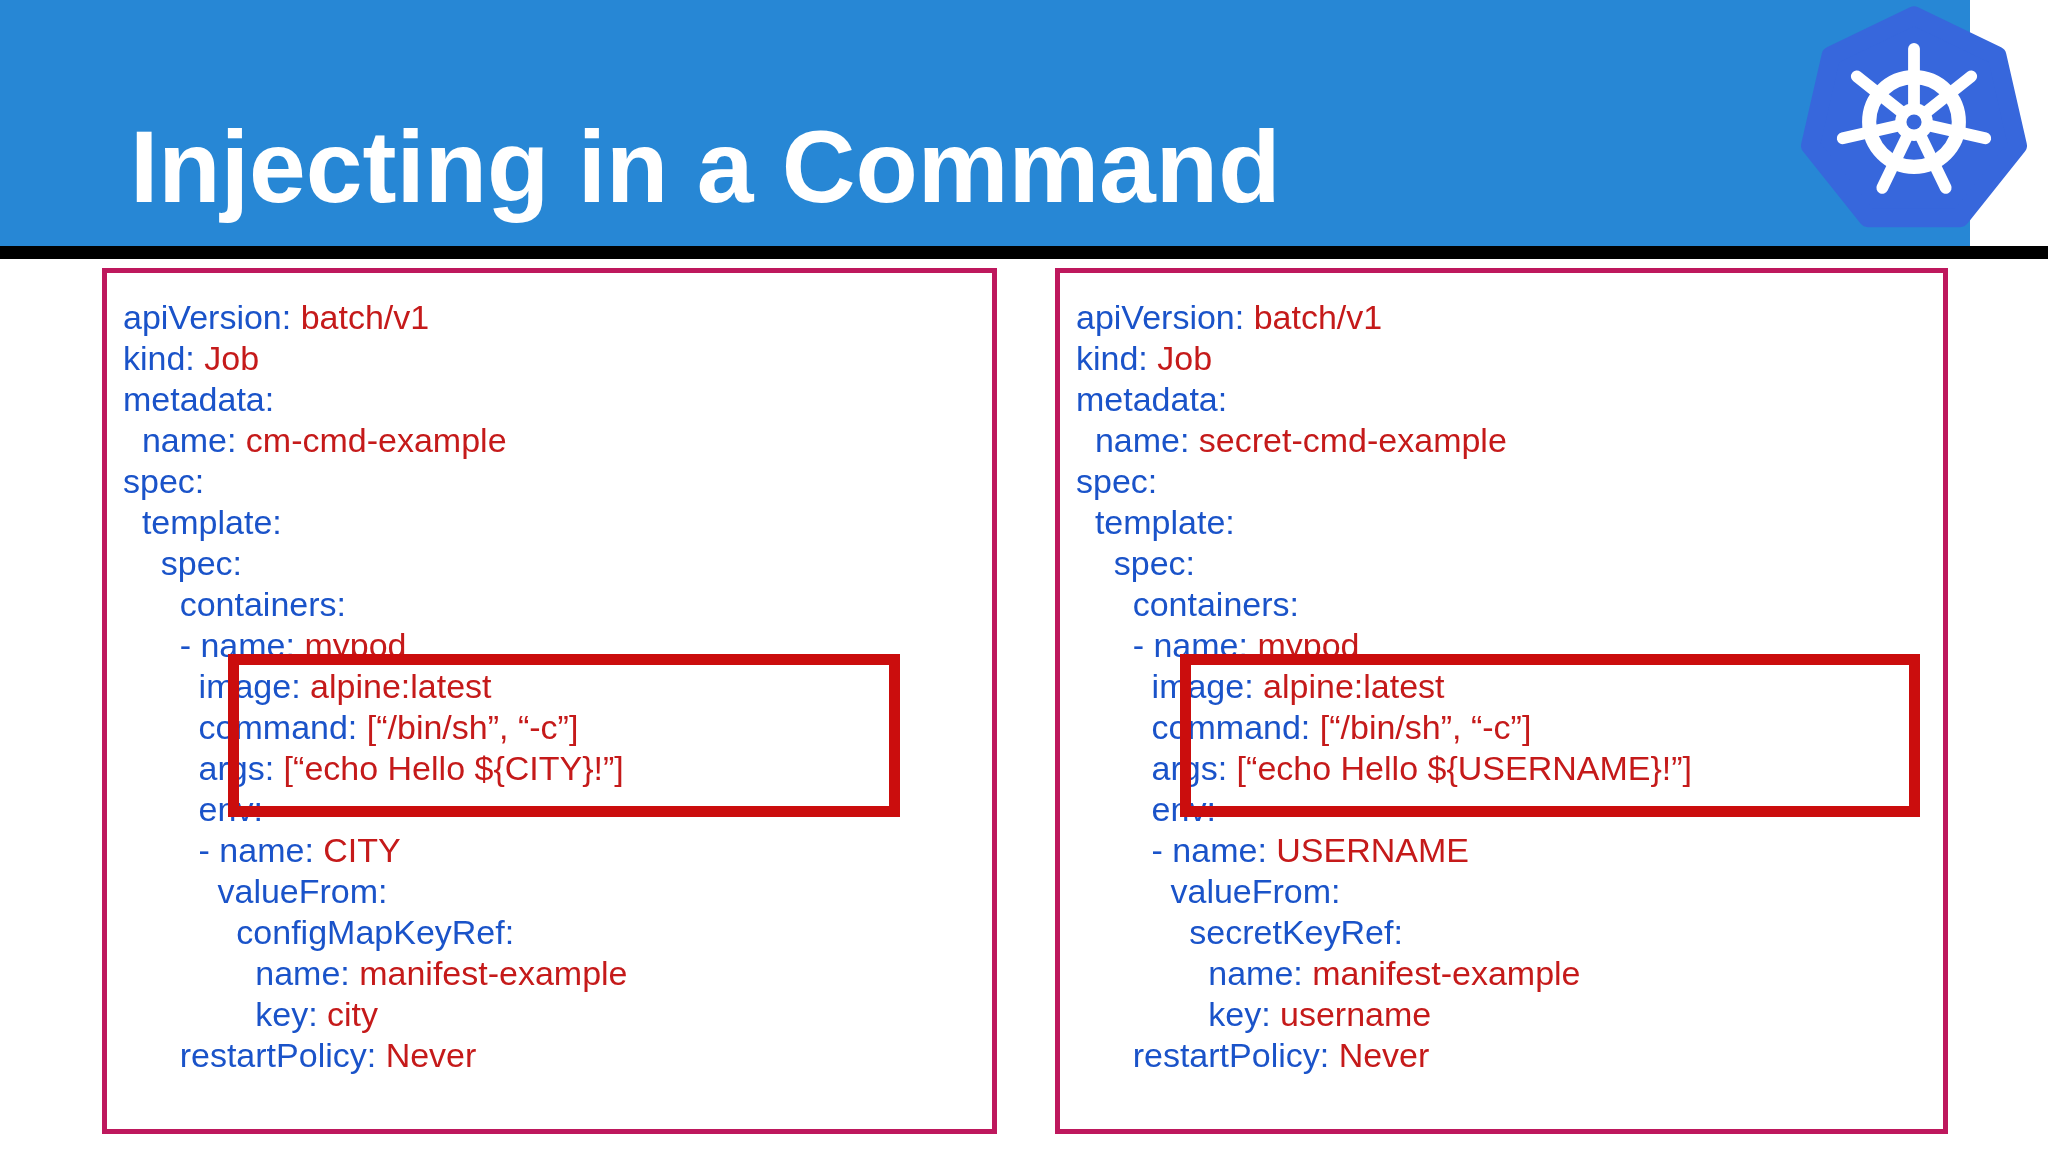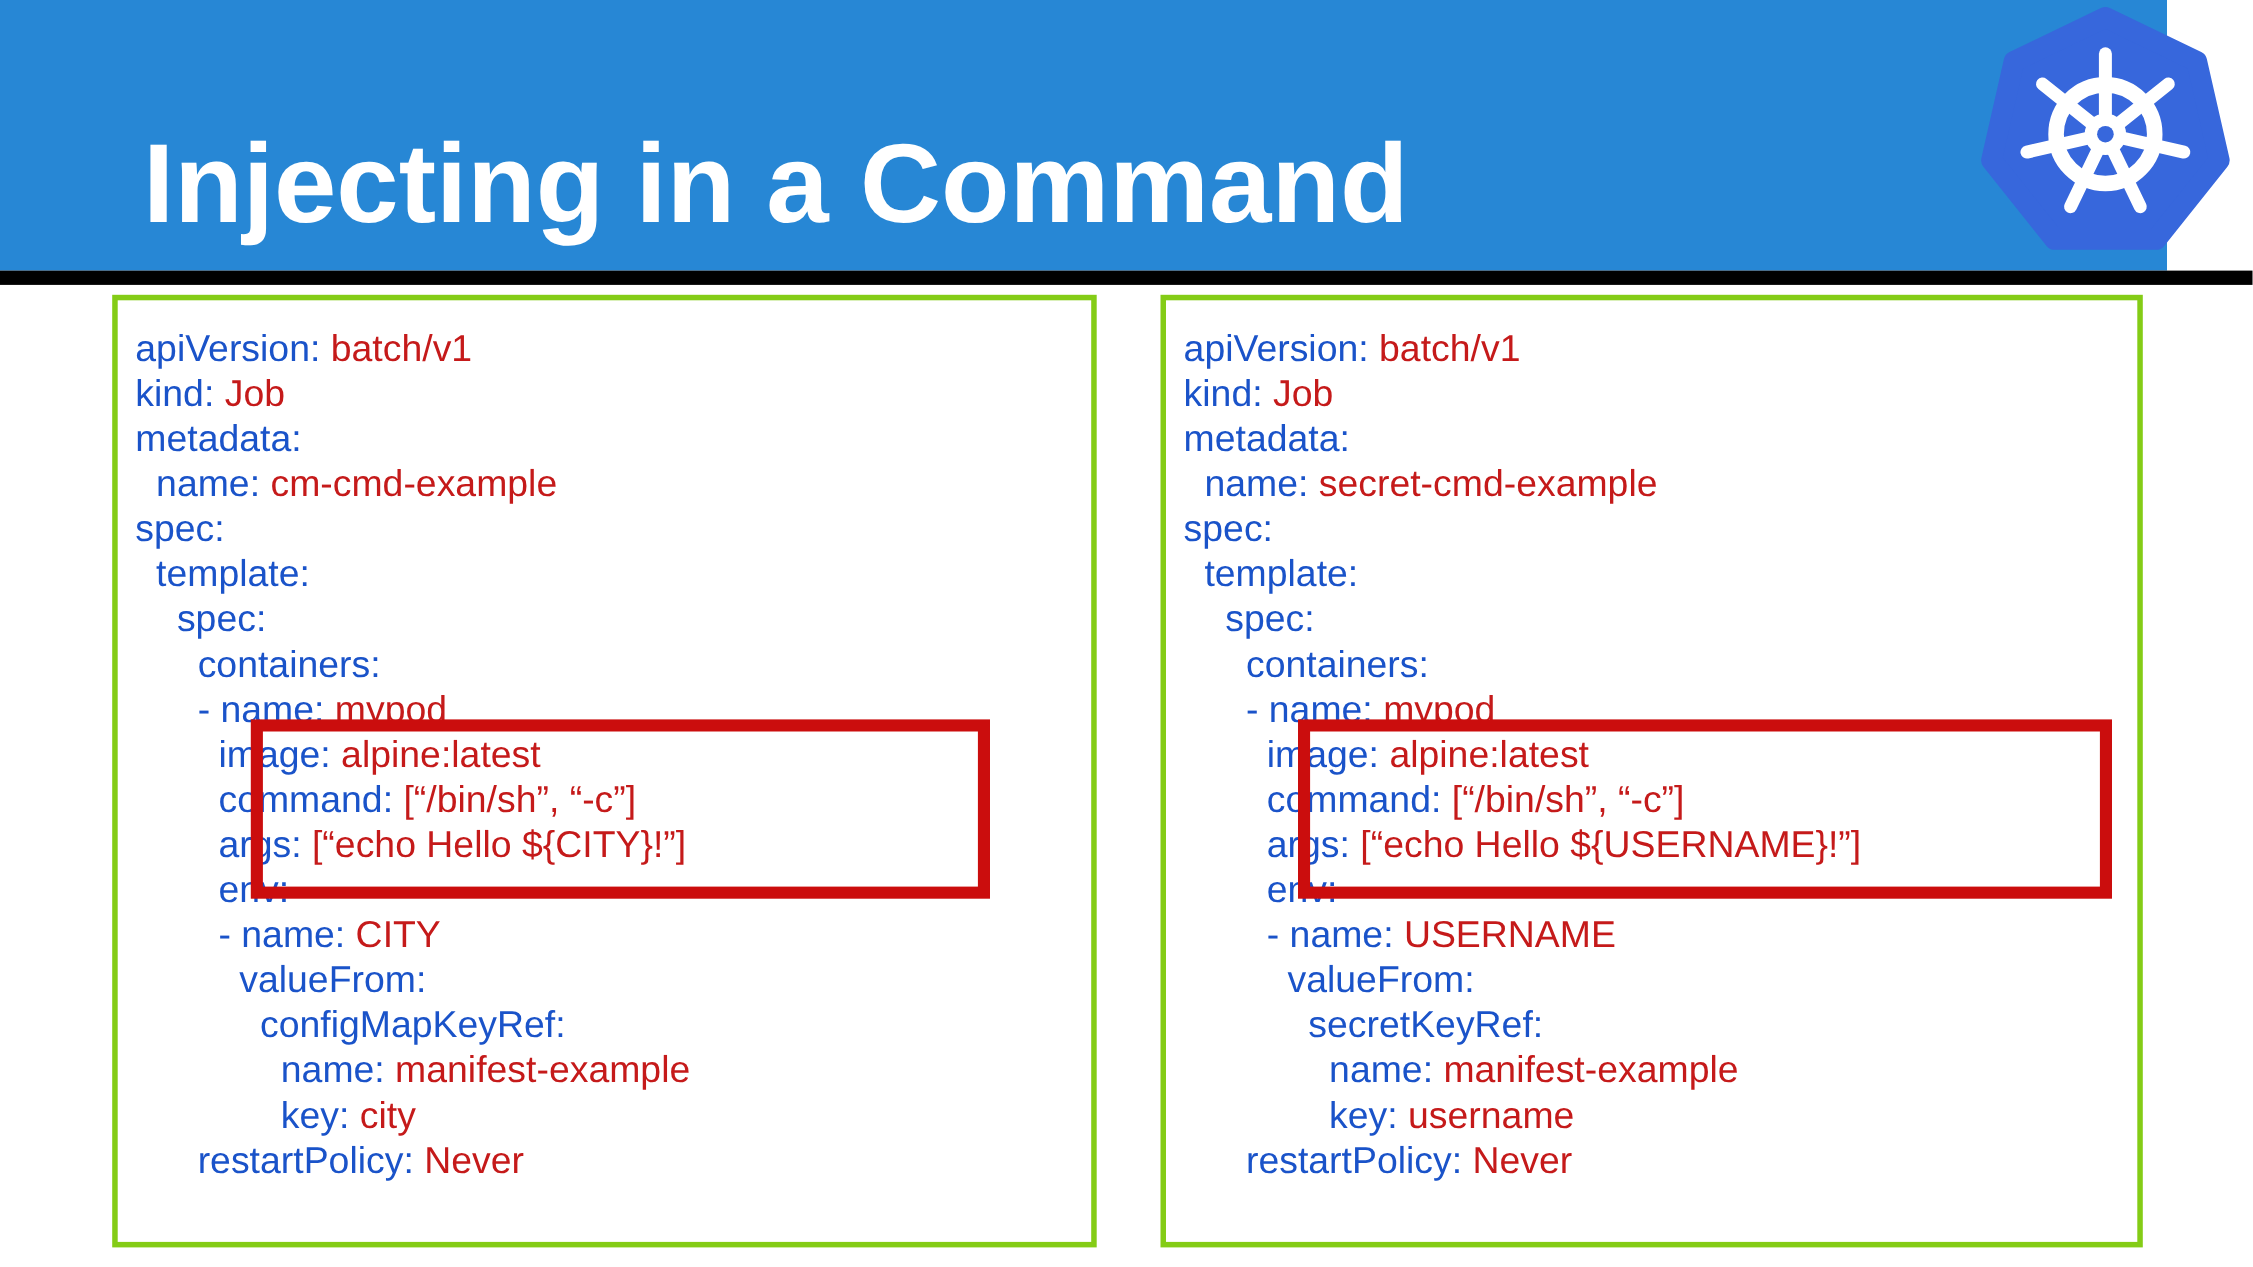--- a/index.html
+++ b/index.html
@@ -17,21 +17,21 @@
     font-size:102px;line-height:1;font-weight:bold;color:#ffffff;
     letter-spacing:0;white-space:nowrap;
   }
   .divider{
     position:absolute;left:0;top:246px;width:2048px;height:13px;
     background:var(--divider-black,#000);
   }
   .k8s-logo{position:absolute;left:1796px;top:4px;width:236px;height:236px;}
   .panel{
     position:absolute;top:268px;height:866px;background:var(--panel-bg,#fff);
-    border:5px solid #84cc16;
+    border:5px solid #be185d;
   }
   .panel.left{left:102px;width:895px;}
   .panel.right{left:1055px;width:893px;}
   .code{
     padding:24px 10px 0 16px;
     font-size:34px;line-height:41px;color:var(--key-blue,#1a53c9);
     white-space:pre;
   }
   .code .line{white-space:pre;}
   .code .line.bold{font-weight:normal;}

